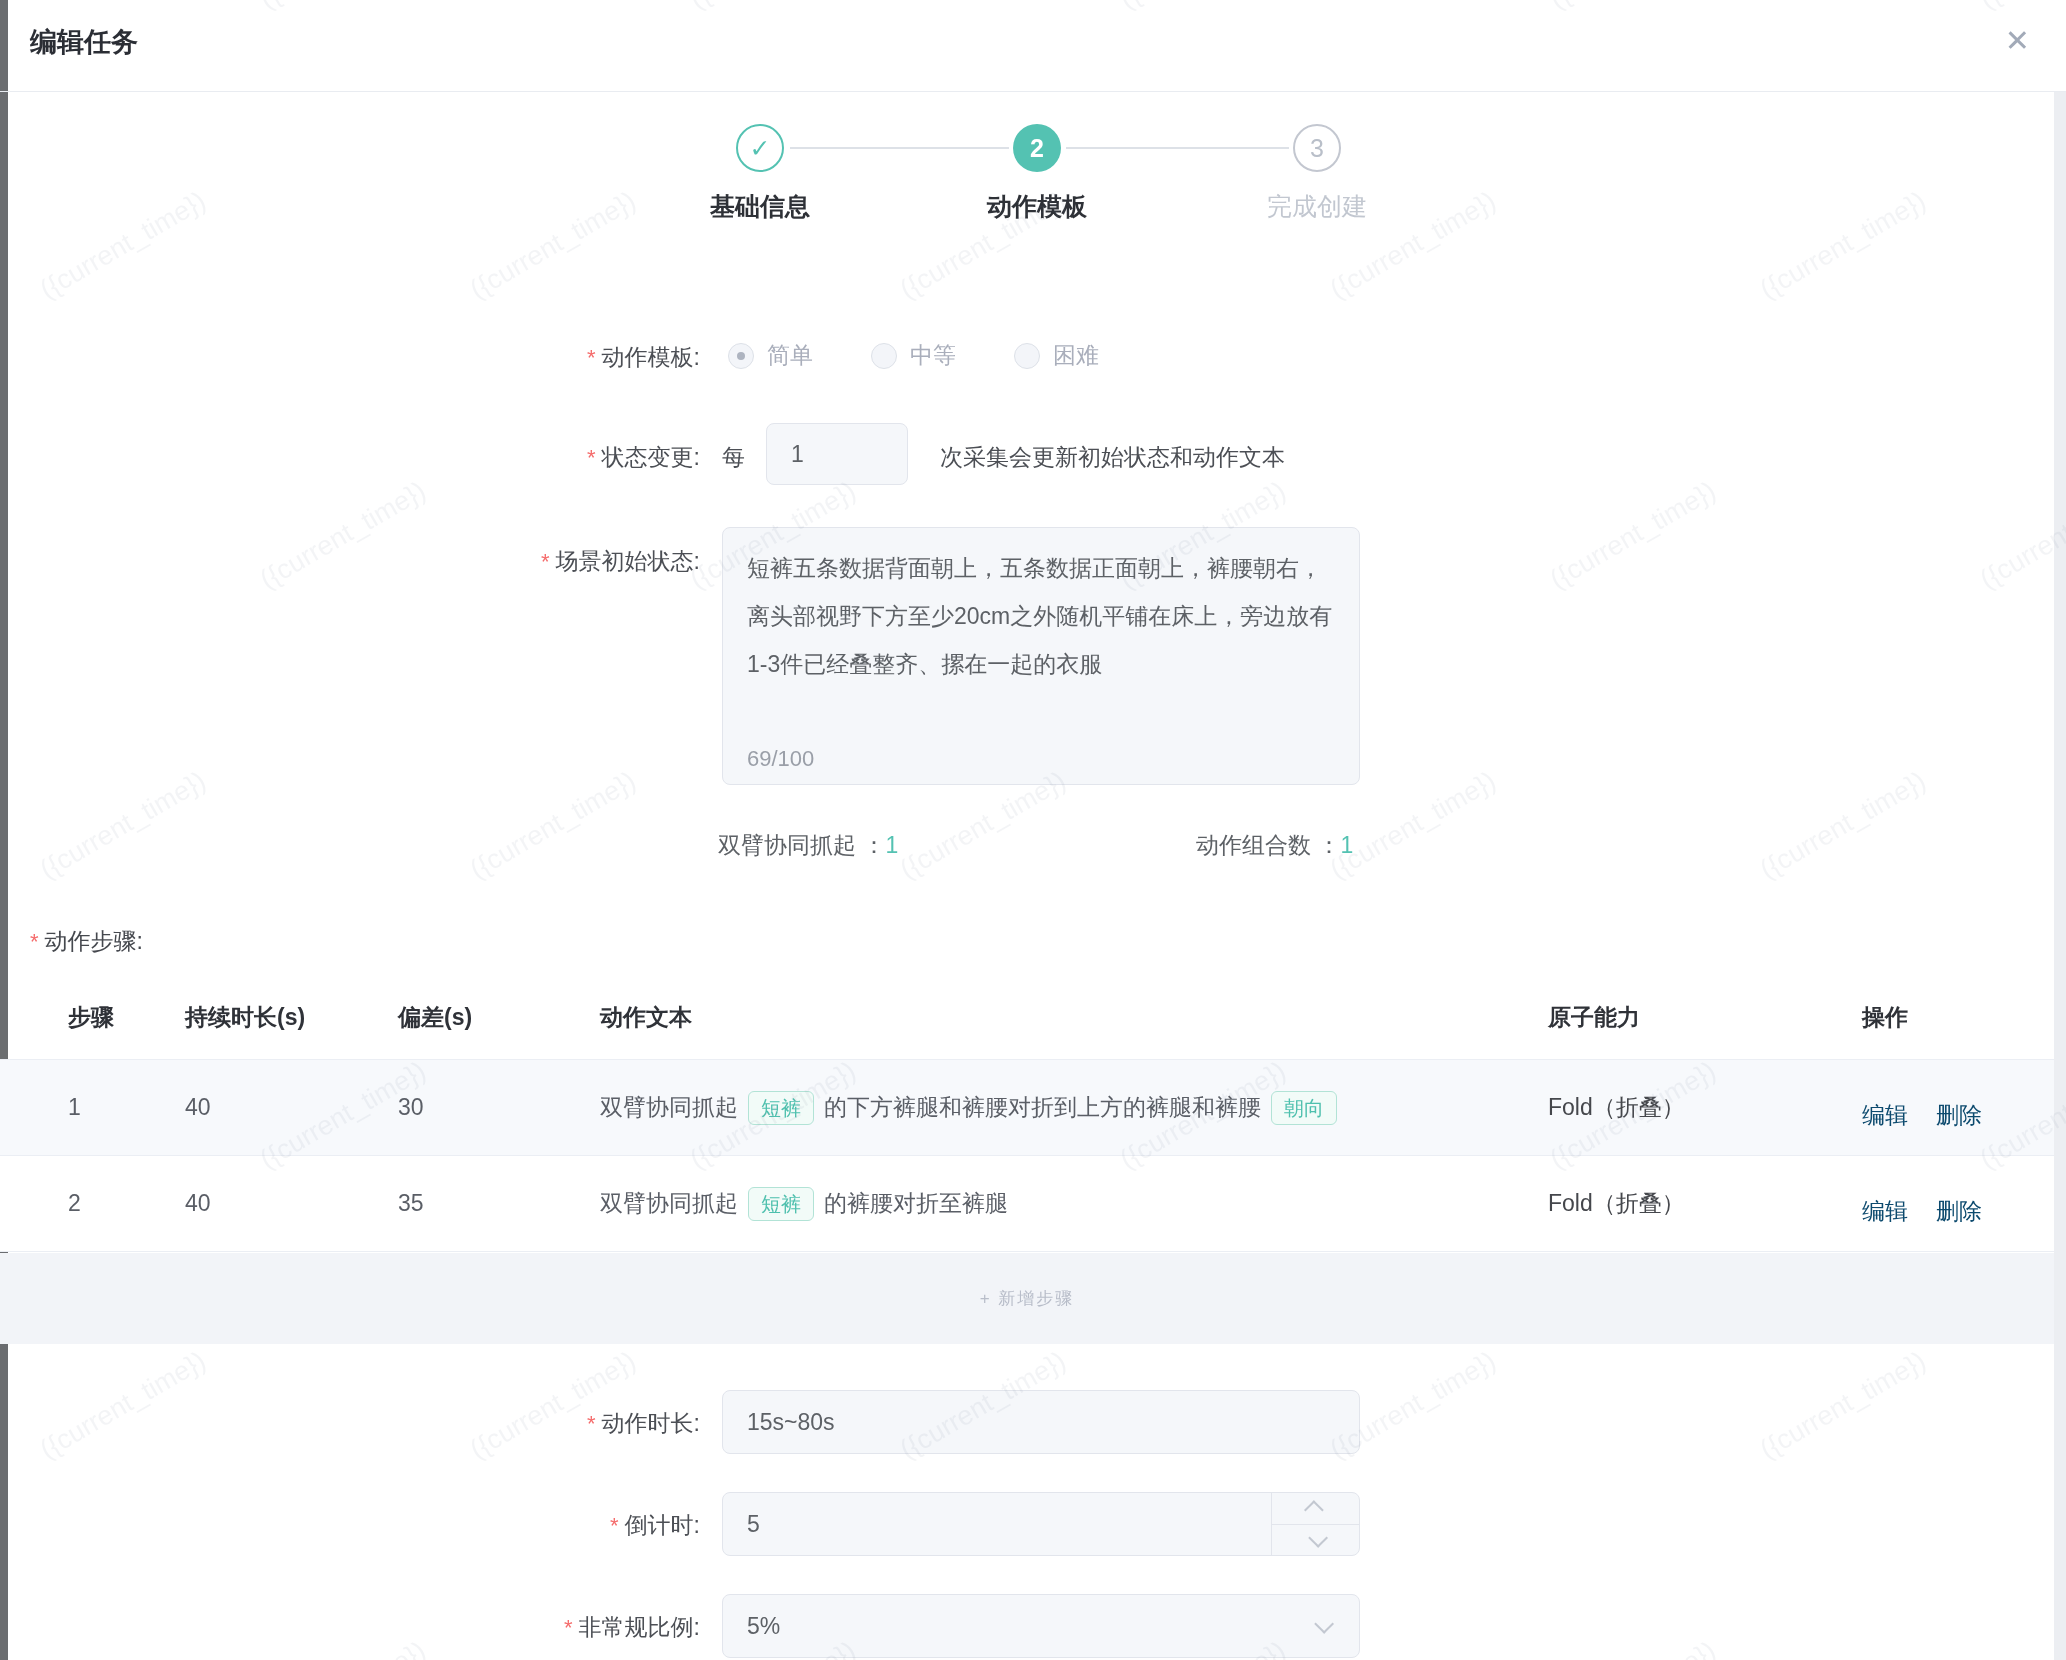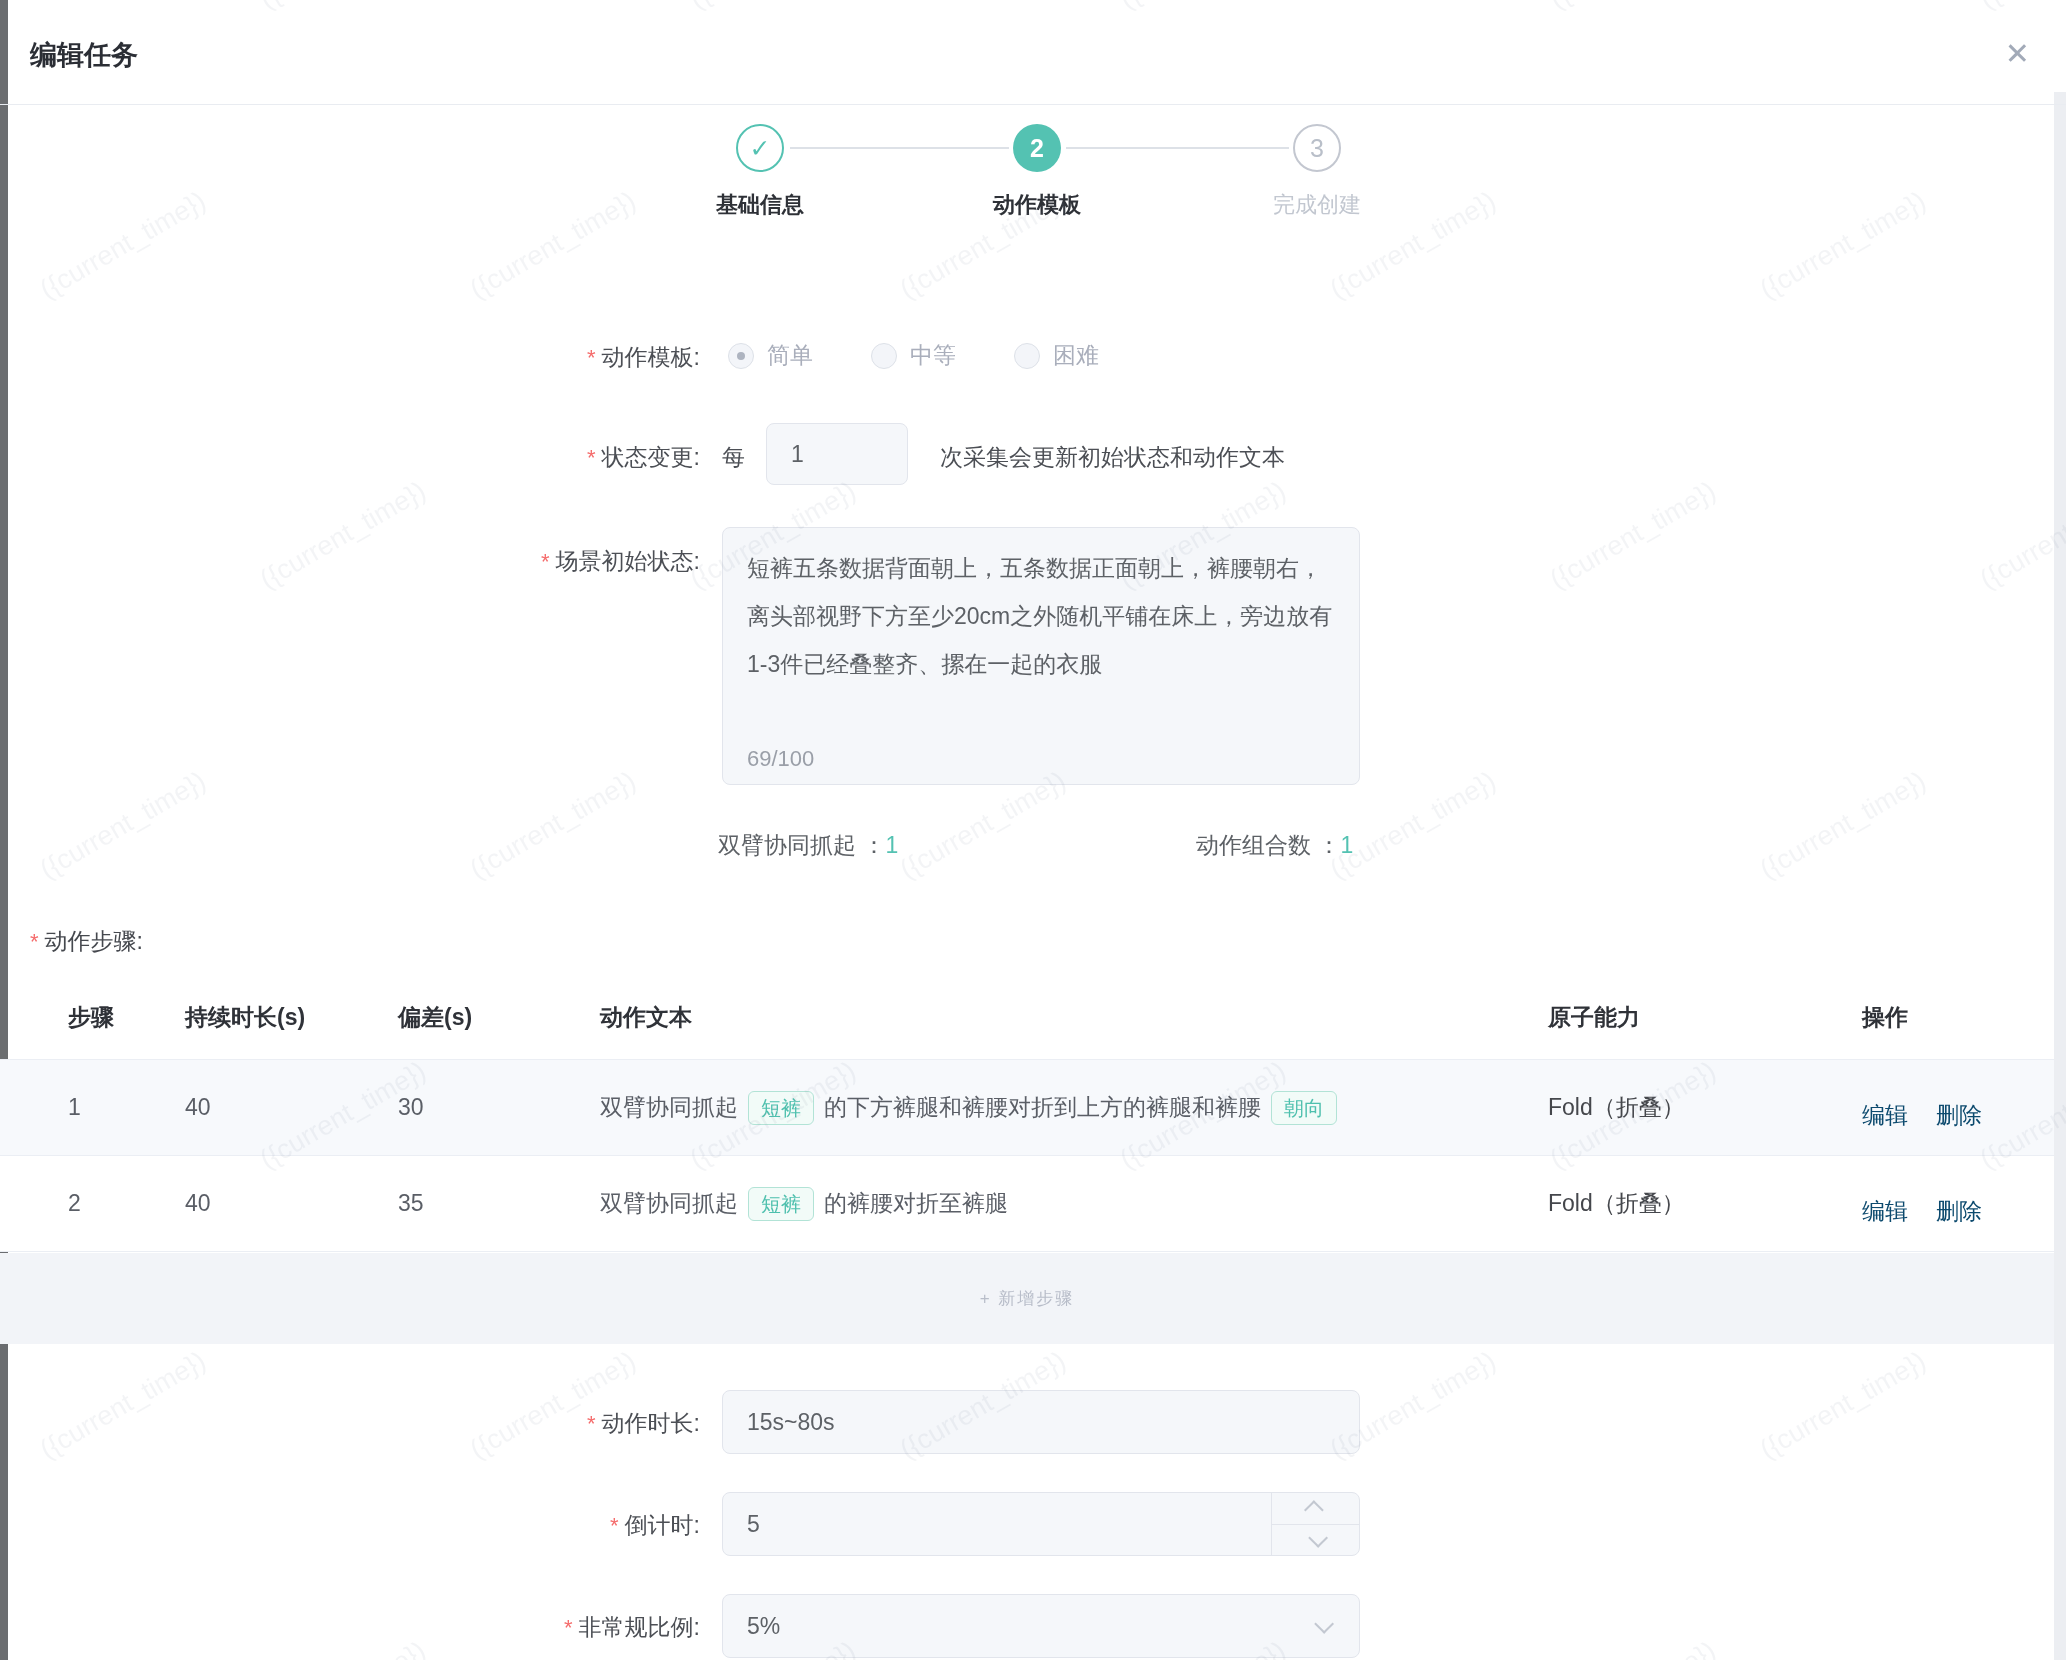--- a/index.html
+++ b/index.html
@@ -8,32 +8,32 @@
 
   
   .left-strip{position:absolute;left:0;top:0;width:8px;height:1660px;background:#6b6d70;}
   .right-track{position:absolute;right:0;top:92px;width:12px;height:1568px;background:#eceef2;}
 
   
   .wm-layer{position:absolute;inset:0;pointer-events:none;overflow:hidden;z-index:5;}
   .wm-layer span{position:absolute;font-size:27px;color:rgba(125,136,158,0.09);transform:rotate(-30deg);white-space:nowrap;}
 
   
-  .dlg-header{position:absolute;left:0;top:0;width:100%;height:91px;border-bottom:1px solid #e9ecf1;background:transparent;margin-top:13px;}
+  .dlg-header{position:absolute;left:0;top:0;width:100%;height:91px;border-bottom:1px solid #e9ecf1;background:transparent;}
   .dlg-title{position:absolute;left:30px;top:24px;font-size:27px;font-weight:700;color:#2b2e35;}
   .dlg-close{position:absolute;right:36px;top:26px;font-size:30px;color:#a2aab8;cursor:pointer;line-height:1;}
 
   
   .step-circle{position:absolute;width:48px;height:48px;border-radius:50%;box-sizing:border-box;
     display:flex;align-items:center;justify-content:center;font-size:25px;background:#fff;z-index:2;}
   .step-done{border:2px solid #54c2b2;color:#54c2b2;}
   .step-active{background:#54c2b2;color:#fff;font-weight:700;}
   .step-wait{border:2px solid #c3c7d0;color:#b9bfc9;}
   .step-line{position:absolute;height:2px;background:#dde1e7;top:147px;z-index:1;}
-  .step-label{position:absolute;top:190px;width:240px;text-align:center;font-size:22px;font-family:Liberation Serif, serif;}
+  .step-label{position:absolute;top:190px;width:240px;text-align:center;font-size:25px;font-family:Liberation Serif, serif;}
   .step-label.done,.step-label.active{font-weight:700;color:#2e3137;}
   .step-label.wait{font-weight:400;color:#c2c7d0;}
 
   
   .req{color:#f56c6c;margin-right:6px;font-size:22px;}
   .frm-label{position:absolute;width:660px;right:1366px;text-align:right;font-size:23px;color:#4c4f55;white-space:nowrap;}
   .ctl-input{position:absolute;box-sizing:border-box;background:#f5f7fa;border:1px solid #e2e5ec;border-radius:8px;
     color:#5d6166;font-size:23px;display:flex;align-items:center;padding-left:24px;}
 
   

